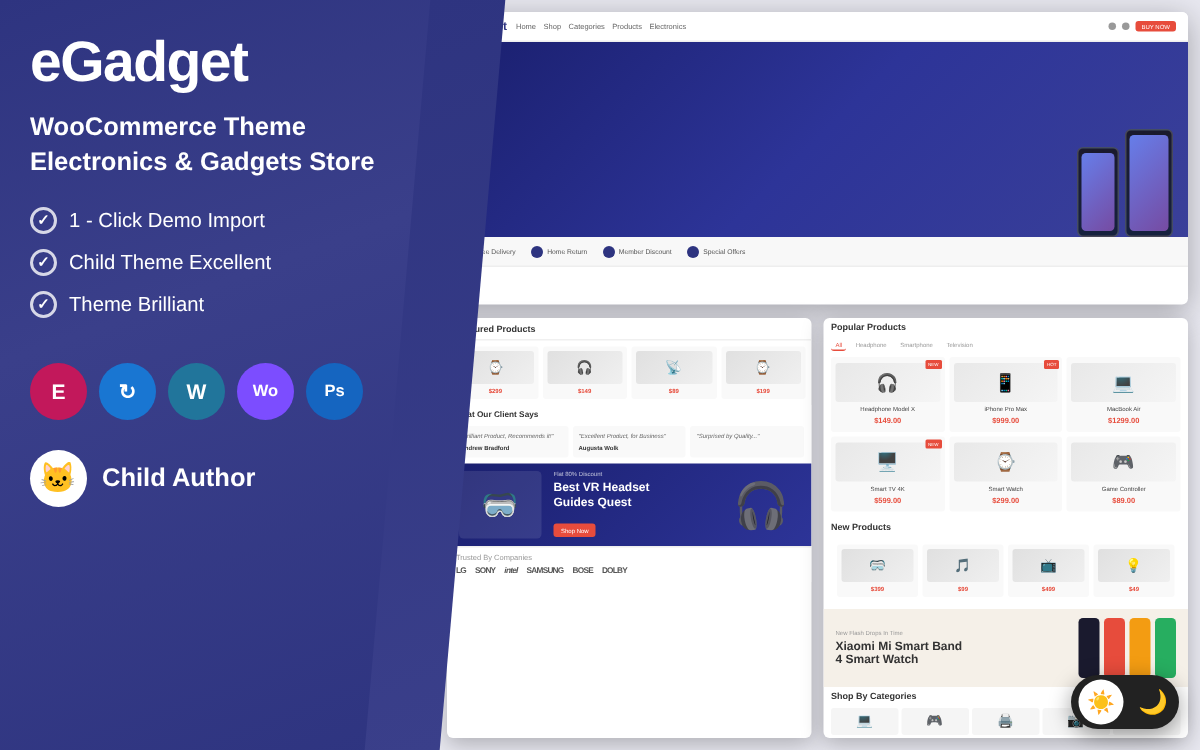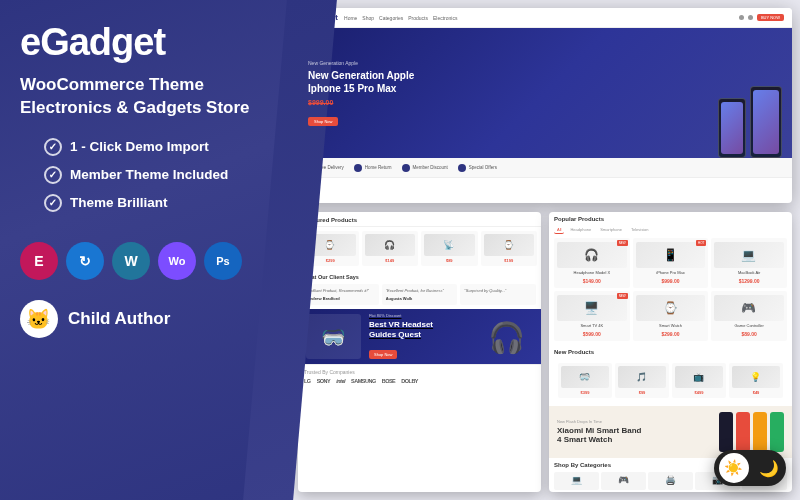--- a/index.html
+++ b/index.html
@@ -42,26 +42,25 @@
       margin-bottom: 18px;
     }
 
     .features {
       list-style: none;
       margin-bottom: 20px;
     }
     .features li {
       color: #fff;
       font-size: 13.5px;
-      font-weight: 700;
+      font-weight: 400;
       display: flex;
       align-items: center;
       gap: 8px;
       margin-bottom: 10px;
-      margin-left: 24px;
     }
     .check-icon {
       width: 18px;
       height: 18px;
       background: transparent;
       border: 2px solid rgba(255,255,255,0.8);
       border-radius: 50%;
       display: flex;
       align-items: center;
       justify-content: center;
@@ -402,21 +401,20 @@
       display: flex;
       align-items: center;
       justify-content: center;
       overflow: hidden;
     }
     .vr-headset {
       font-size: 20px;
     }
     .banner-text-area {
       padding-left: 8px;
-      text-decoration: underline;
     }
     .banner-small {
       color: rgba(255,255,255,0.7);
       font-size: 4px;
       margin-bottom: 2px;
     }
     .banner-big {
       color: #fff;
       font-size: 8px;
       font-weight: 800;
@@ -645,21 +643,21 @@
     <div>Electronics &amp; Gadgets Store</div>
   </div>
 
   <ul class="features">
     <li>
       <span class="check-icon"></span>
       <span>1 - Click Demo Import</span>
     </li>
     <li>
       <span class="check-icon"></span>
-      <span>Member Theme Included</span>
+      <span>Child Theme Excellent</span>
     </li>
     <li>
       <span class="check-icon"></span>
       <span>Theme Brilliant</span>
     </li>
   </ul>
 
   <div class="tech-icons">
     <div class="tech-badge tb-elementor">E</div>
     <div class="tech-badge tb-refresh">↻</div>
@@ -691,26 +689,20 @@
           <span class="nav-link-item">Electronics</span>
         </div>
         <div class="nav-icons-right">
           <div class="nav-icon-dot"></div>
           <div class="nav-icon-dot"></div>
           <div class="nav-btn-red">BUY NOW</div>
         </div>
       </div>
 
       <div class="hero-section">
-        <div class="hero-text">
-          <div class="hero-small">New Generation Apple</div>
-          <div class="hero-title">New Generation Apple<br>Iphone 15 Pro Max</div>
-          <div class="hero-price">$999.00</div>
-          <span class="hero-btn">Shop Now</span>
-        </div>
         <div class="hero-phones">
           <div class="phone-shape">
             <div class="phone-screen"></div>
             <div class="phone-notch"></div>
           </div>
           <div class="phone-shape tall">
             <div class="phone-screen"></div>
             <div class="phone-notch"></div>
           </div>
         </div>

